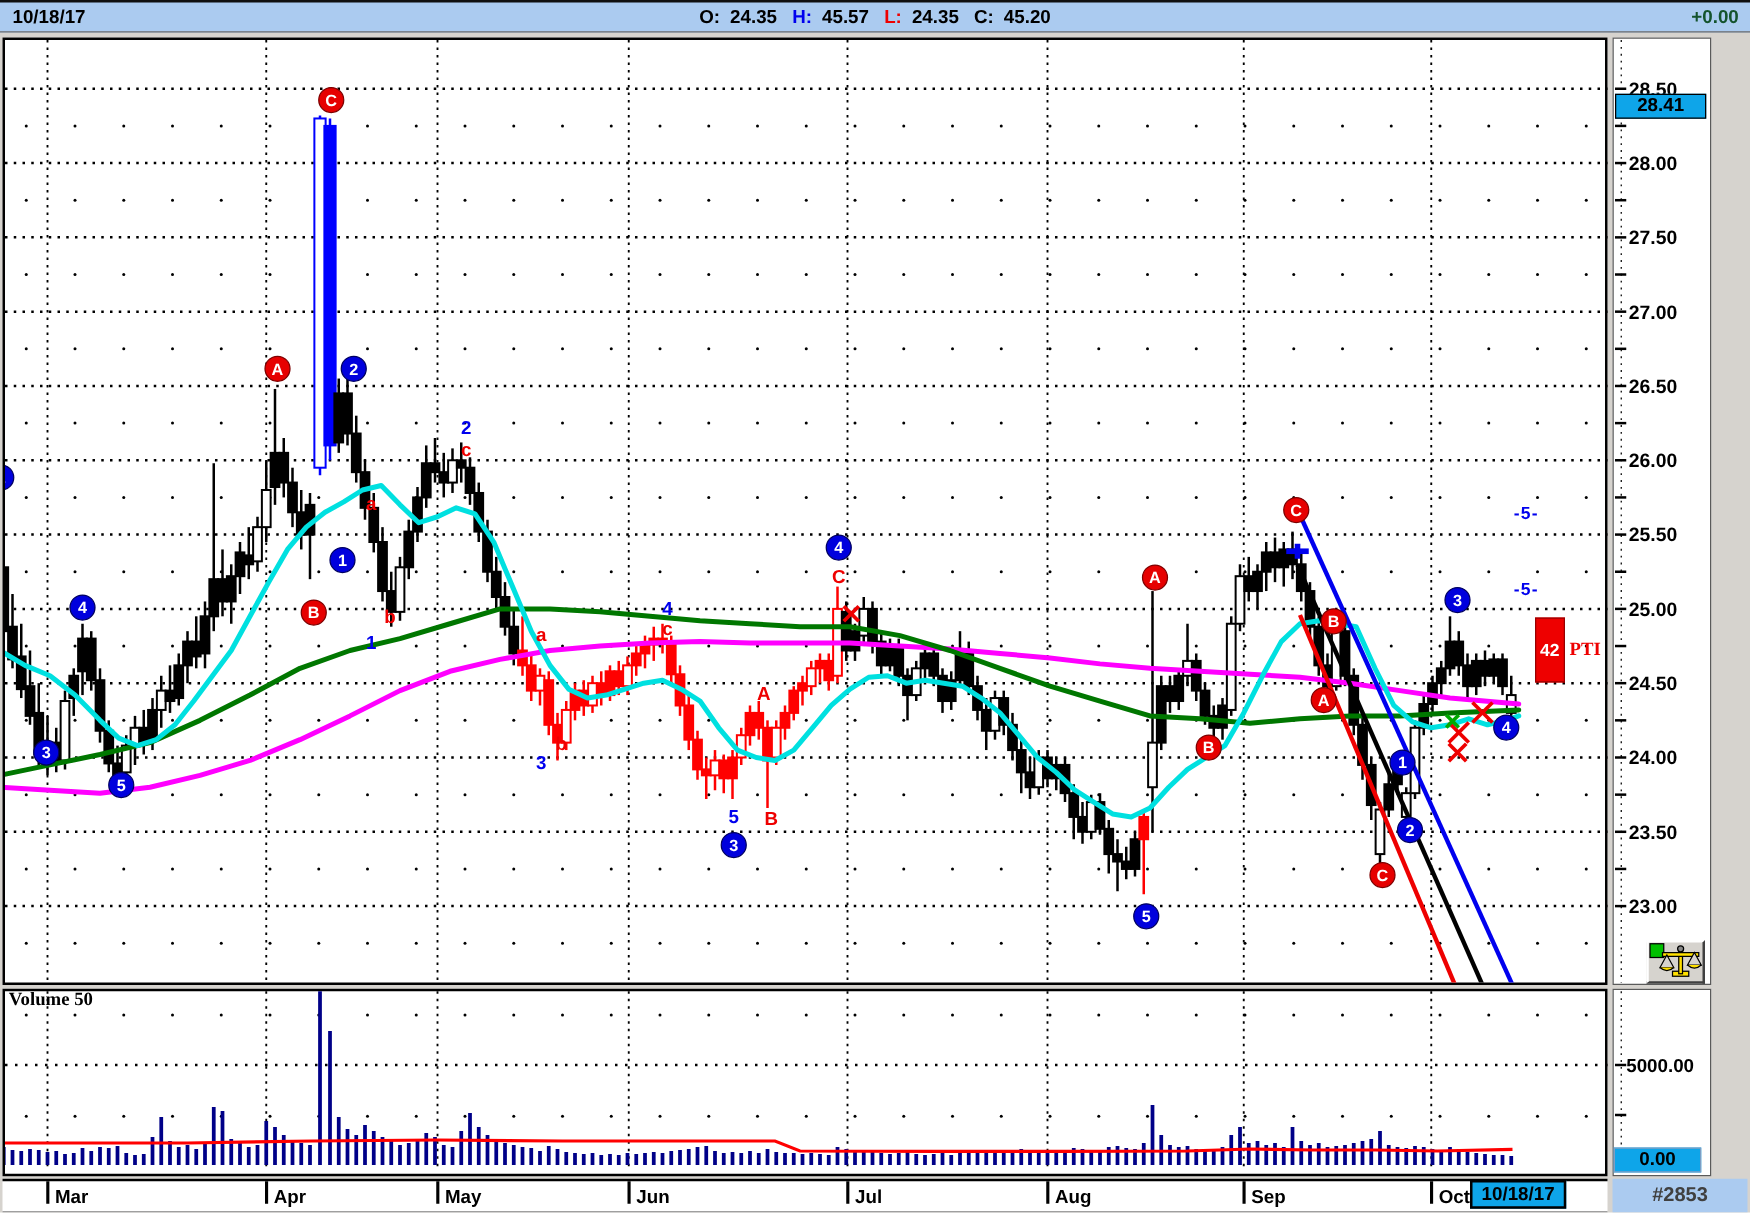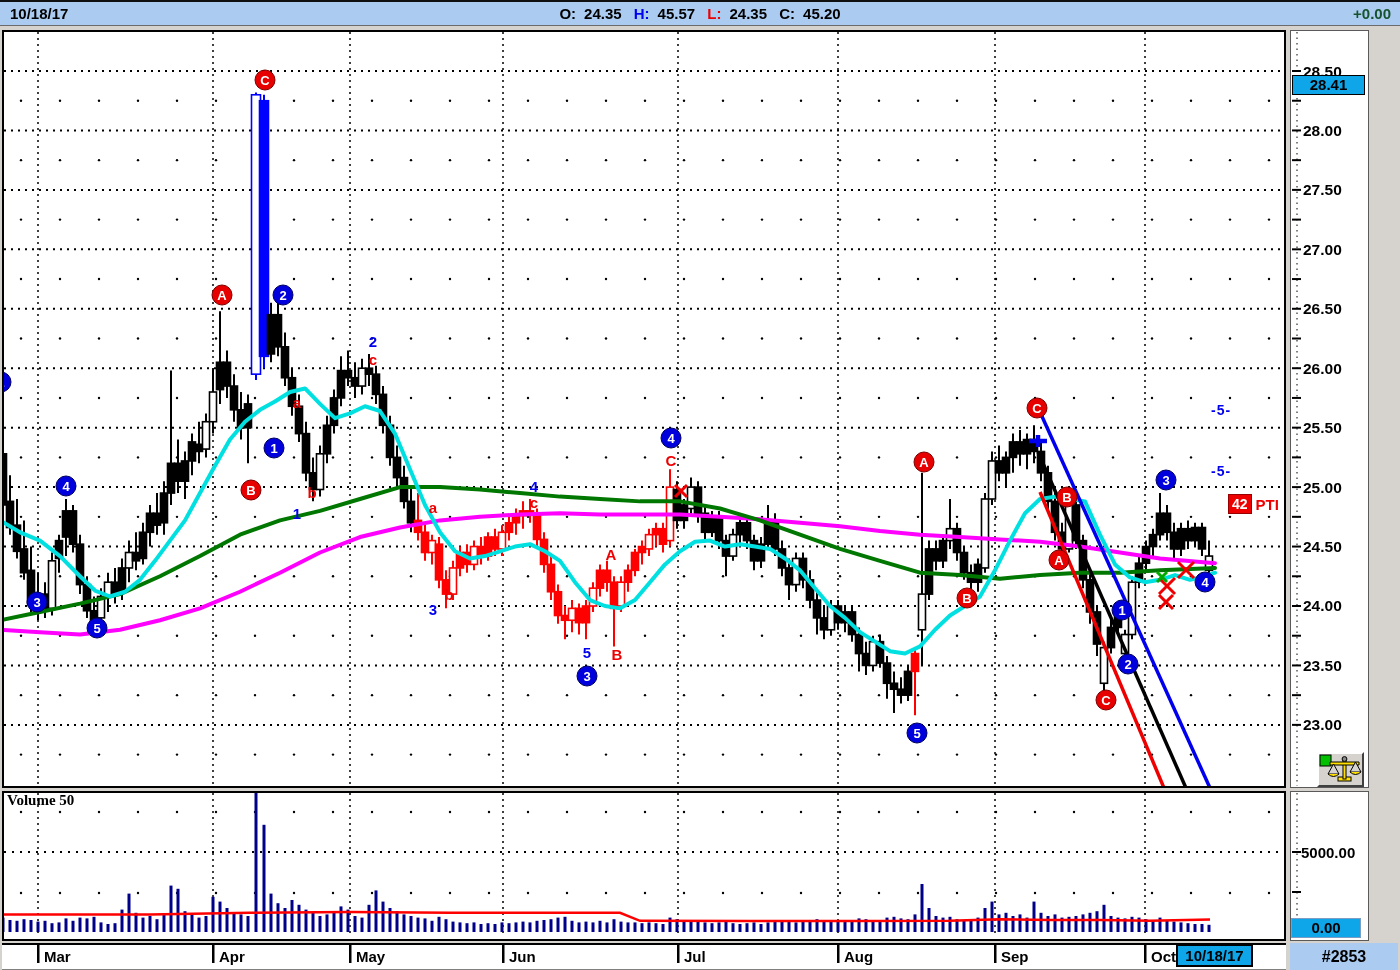--- a/index.html
+++ b/index.html
@@ -27,29 +27,29 @@
   #ohlc .lbl-h{color:#0000ee;}
   #ohlc .lbl-l{color:#ee0000;}
   #topbar .chg{margin-left:auto;margin-right:9px;color:#14532d;}
   .hl-box{
     background:#0ea5e9;font-weight:bold;font-size:15px;color:#000;
     text-align:center;box-sizing:border-box;
   }
   #price-hl{left:1292px;top:75px;width:73px;height:20px;border:1px solid #000;line-height:18px;}
   #vol-zero{left:1291px;top:918px;width:70px;height:20px;border:1px solid #7d9ec4;line-height:18px;}
   #date-box{left:1176px;top:944px;width:77px;height:23px;border:2px solid #000;line-height:19px;}
-  #bar-num{left:1290px;top:943px;width:108px;height:27px;background:#abcbf0;color:#000000;
+  #bar-num{left:1290px;top:943px;width:108px;height:27px;background:#abcbf0;color:#404040;
     font-weight:bold;font-size:16px;text-align:center;line-height:27px;}
   #vol-title{left:7px;top:792px;font-weight:bold;font-size:15px;color:#000;font-family:Liberation Serif, serif;}
   .minus5{color:#0000ee;font-weight:bold;font-size:14px;letter-spacing:1px;}
   #minus5-u{left:1211px;top:402px;}
   #minus5-l{left:1211px;top:463px;}
   #pti{left:1228px;top:494px;display:flex;align-items:center;}
-  #pti .val{background:#ee0000;color:#fff;font-weight:bold;font-size:14px;padding:1px 3px;border:1px solid #900;}
-  #pti .txt{color:#ee0000;font-weight:bold;font-size:15px;margin-left:4px;}
+  #pti .val{background:#ee0000;color:#fff;font-weight:bold;font-size:14px;padding:17px 3px;border:1px solid #900;}
+  #pti .txt{color:#ee0000;font-weight:bold;font-size:15px;margin-left:4px;font-family:Liberation Serif, serif;}
   #scales-btn{
     left:1317px;top:752px;width:47px;height:35px;background:#d6d3ce;
     border-top:2px solid #fff;border-left:2px solid #fff;
     border-right:2px solid #404040;border-bottom:2px solid #404040;
     box-sizing:border-box;padding:0;cursor:pointer;
   }
 </style>
 </head>
 <body>
 

